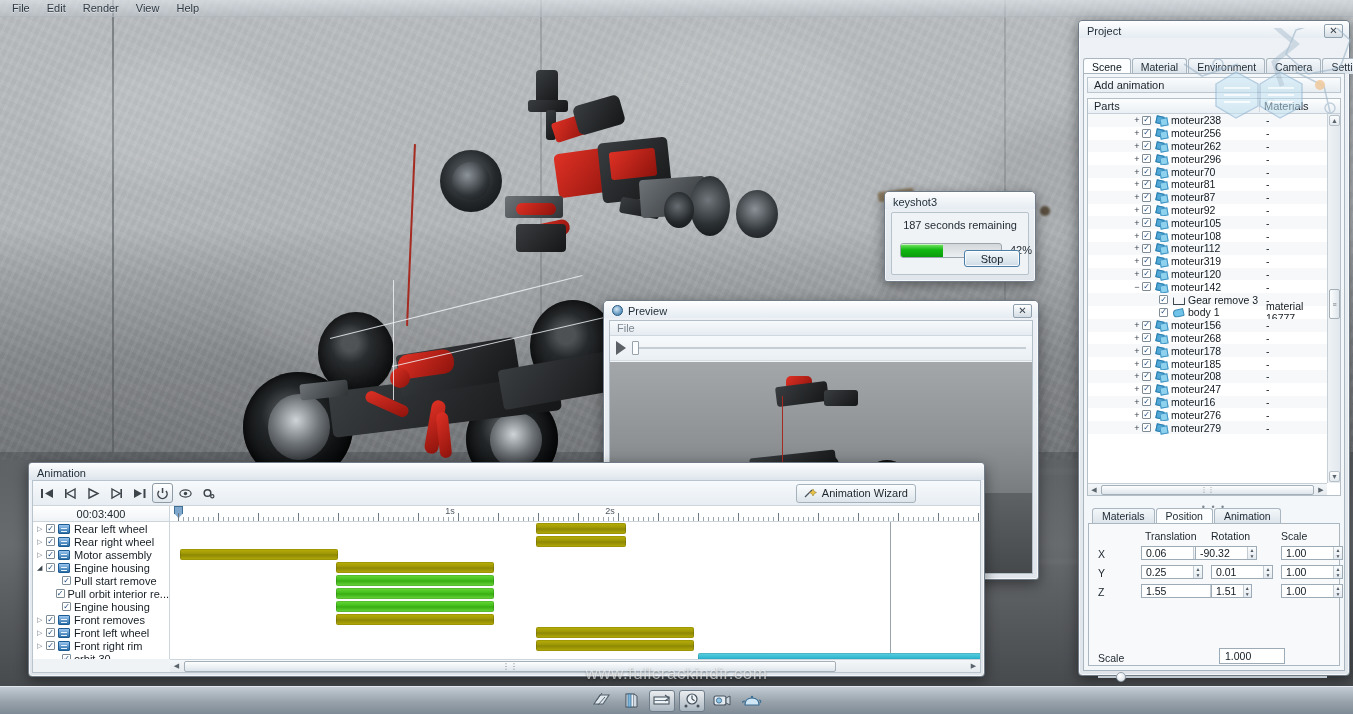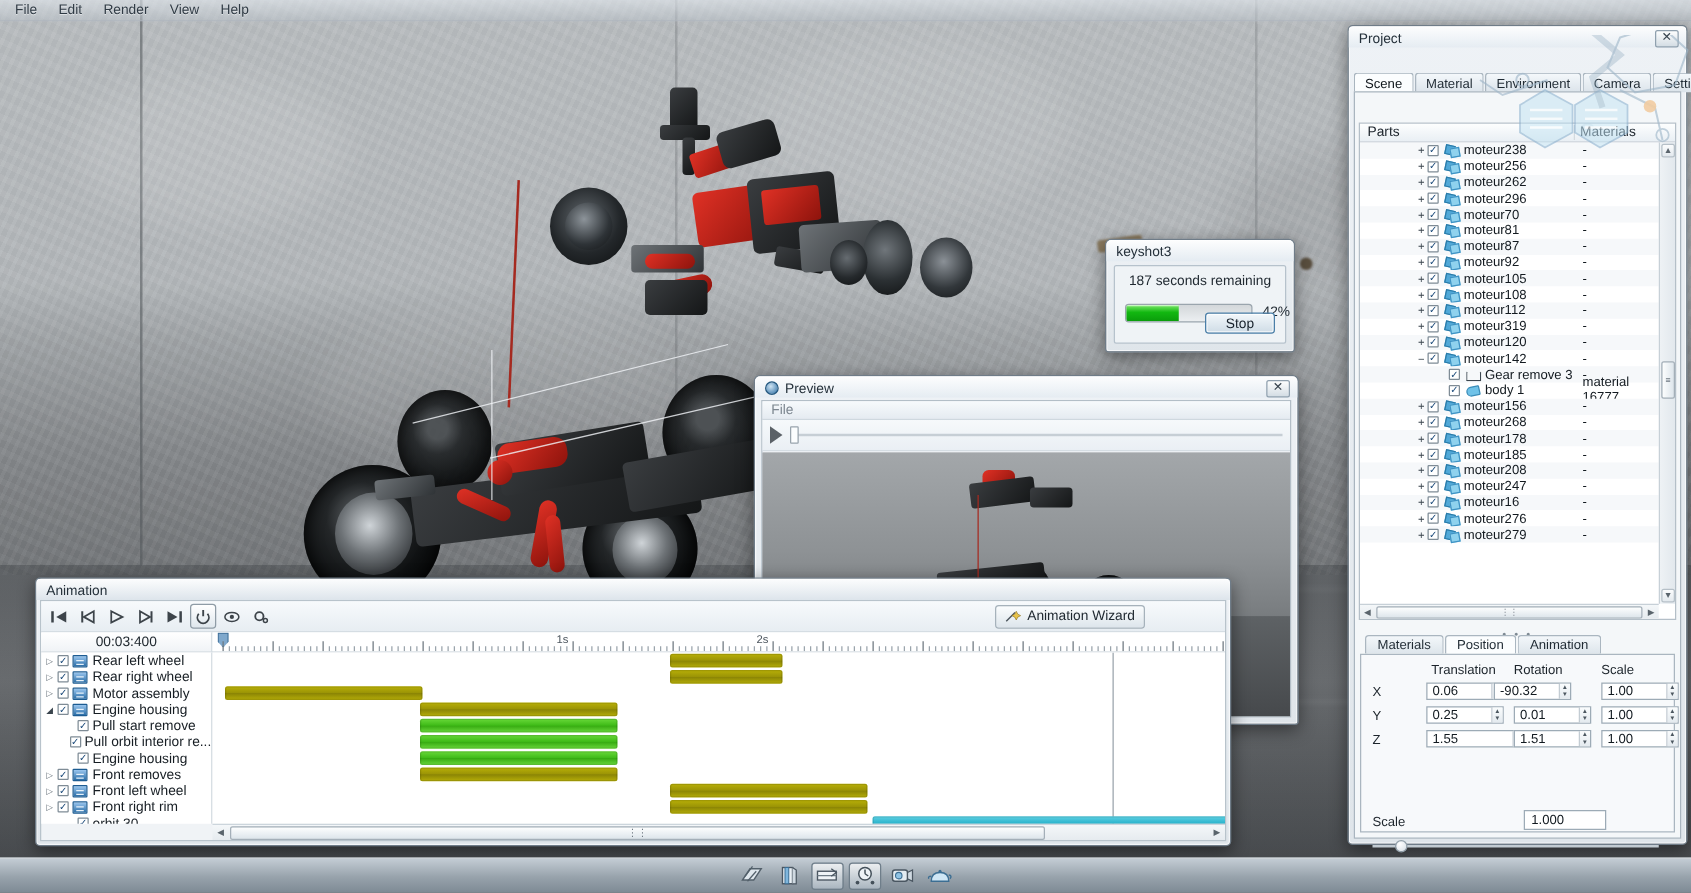--- a/index.html
+++ b/index.html
@@ -714,20 +714,21 @@
 
     <div id="proj-tabs">
         <div class="ptab sel">Scene</div>
         <div class="ptab">Material</div>
         <div class="ptab">Environment</div>
         <div class="ptab">Camera</div>
         <div class="ptab">Settings</div>
       </div>
 
     <div id="proj-panel">
+      <div id="add-anim">Add animation</div>
 
       <div id="parts-box">
         <div id="parts-head">
           <div class="c1">Parts</div>
           <div class="c2">Materials</div>
         </div>
         <div id="parts-list">
             <div class="prow" style="position: relative;">
               <span class="ind" style="width: 44px;"></span>
               <span class="exp">+</span>
@@ -998,21 +999,21 @@
               </div>
             </div>
             <div class="axislbl" style="top: 62px;">Z</div>
             <div class="spin" style="left: 52px; top: 60px; width: 80px;">
               <input type="text" readonly="" value="1.55" style="">
               <div class="sb">
                 <span>▲</span>
                 <span>▼</span>
               </div>
             </div>
-            <div class="spin" style="left: 122px; top: 60px; width: 62px;">
+            <div class="spin" style="left: 122px; top: 60px; width: 41px;">
               <input type="text" readonly="" value="1.51" style="">
               <div class="sb">
                 <span>▲</span>
                 <span>▼</span>
               </div>
             </div>
             <div class="spin" style="left: 192px; top: 60px; width: 62px;">
               <input type="text" readonly="" value="1.00" style="">
               <div class="sb">
                 <span>▲</span>
@@ -1049,20 +1050,21 @@
     </g>
     <g stroke="#ffffff" stroke-width="2" stroke-opacity=".85">
       <path d="M46 60 H72 M46 67 H72 M46 74 H72"></path>
       <path d="M90 60 H116 M90 67 H116 M90 74 H116"></path>
     </g>
     <circle cx="142" cy="57" r="5" fill="#f0b36b" stroke="none" opacity=".9"></circle>
     <circle cx="152" cy="80" r="5" fill="none" stroke="#9fb6c9" stroke-width="1.4"></circle>
     <path d="M92 -6 L118 16 L96 34 L104 58" stroke="#8aa5bb" stroke-width="5" fill="none" opacity=".55"></path>
   </svg>
 
+  <div id="watermark">www.fullcrackindir.com</div>
 
   <div id="taskbar">
     <div class="tkbtn">
       <svg width="20" height="17" viewBox="0 0 20 17">
           <path d="M2 12 L8 3 L17 3 L11 12 Z" fill="#dfe7ed" stroke="#53606b" stroke-width="1.1"></path>
           <path d="M4 9 L10 1" stroke="#53606b" stroke-width="1"></path>
           <path d="M6 13 L13 5" stroke="#53606b" stroke-width="1"></path>
         </svg>
     </div>
     <div class="tkbtn">

